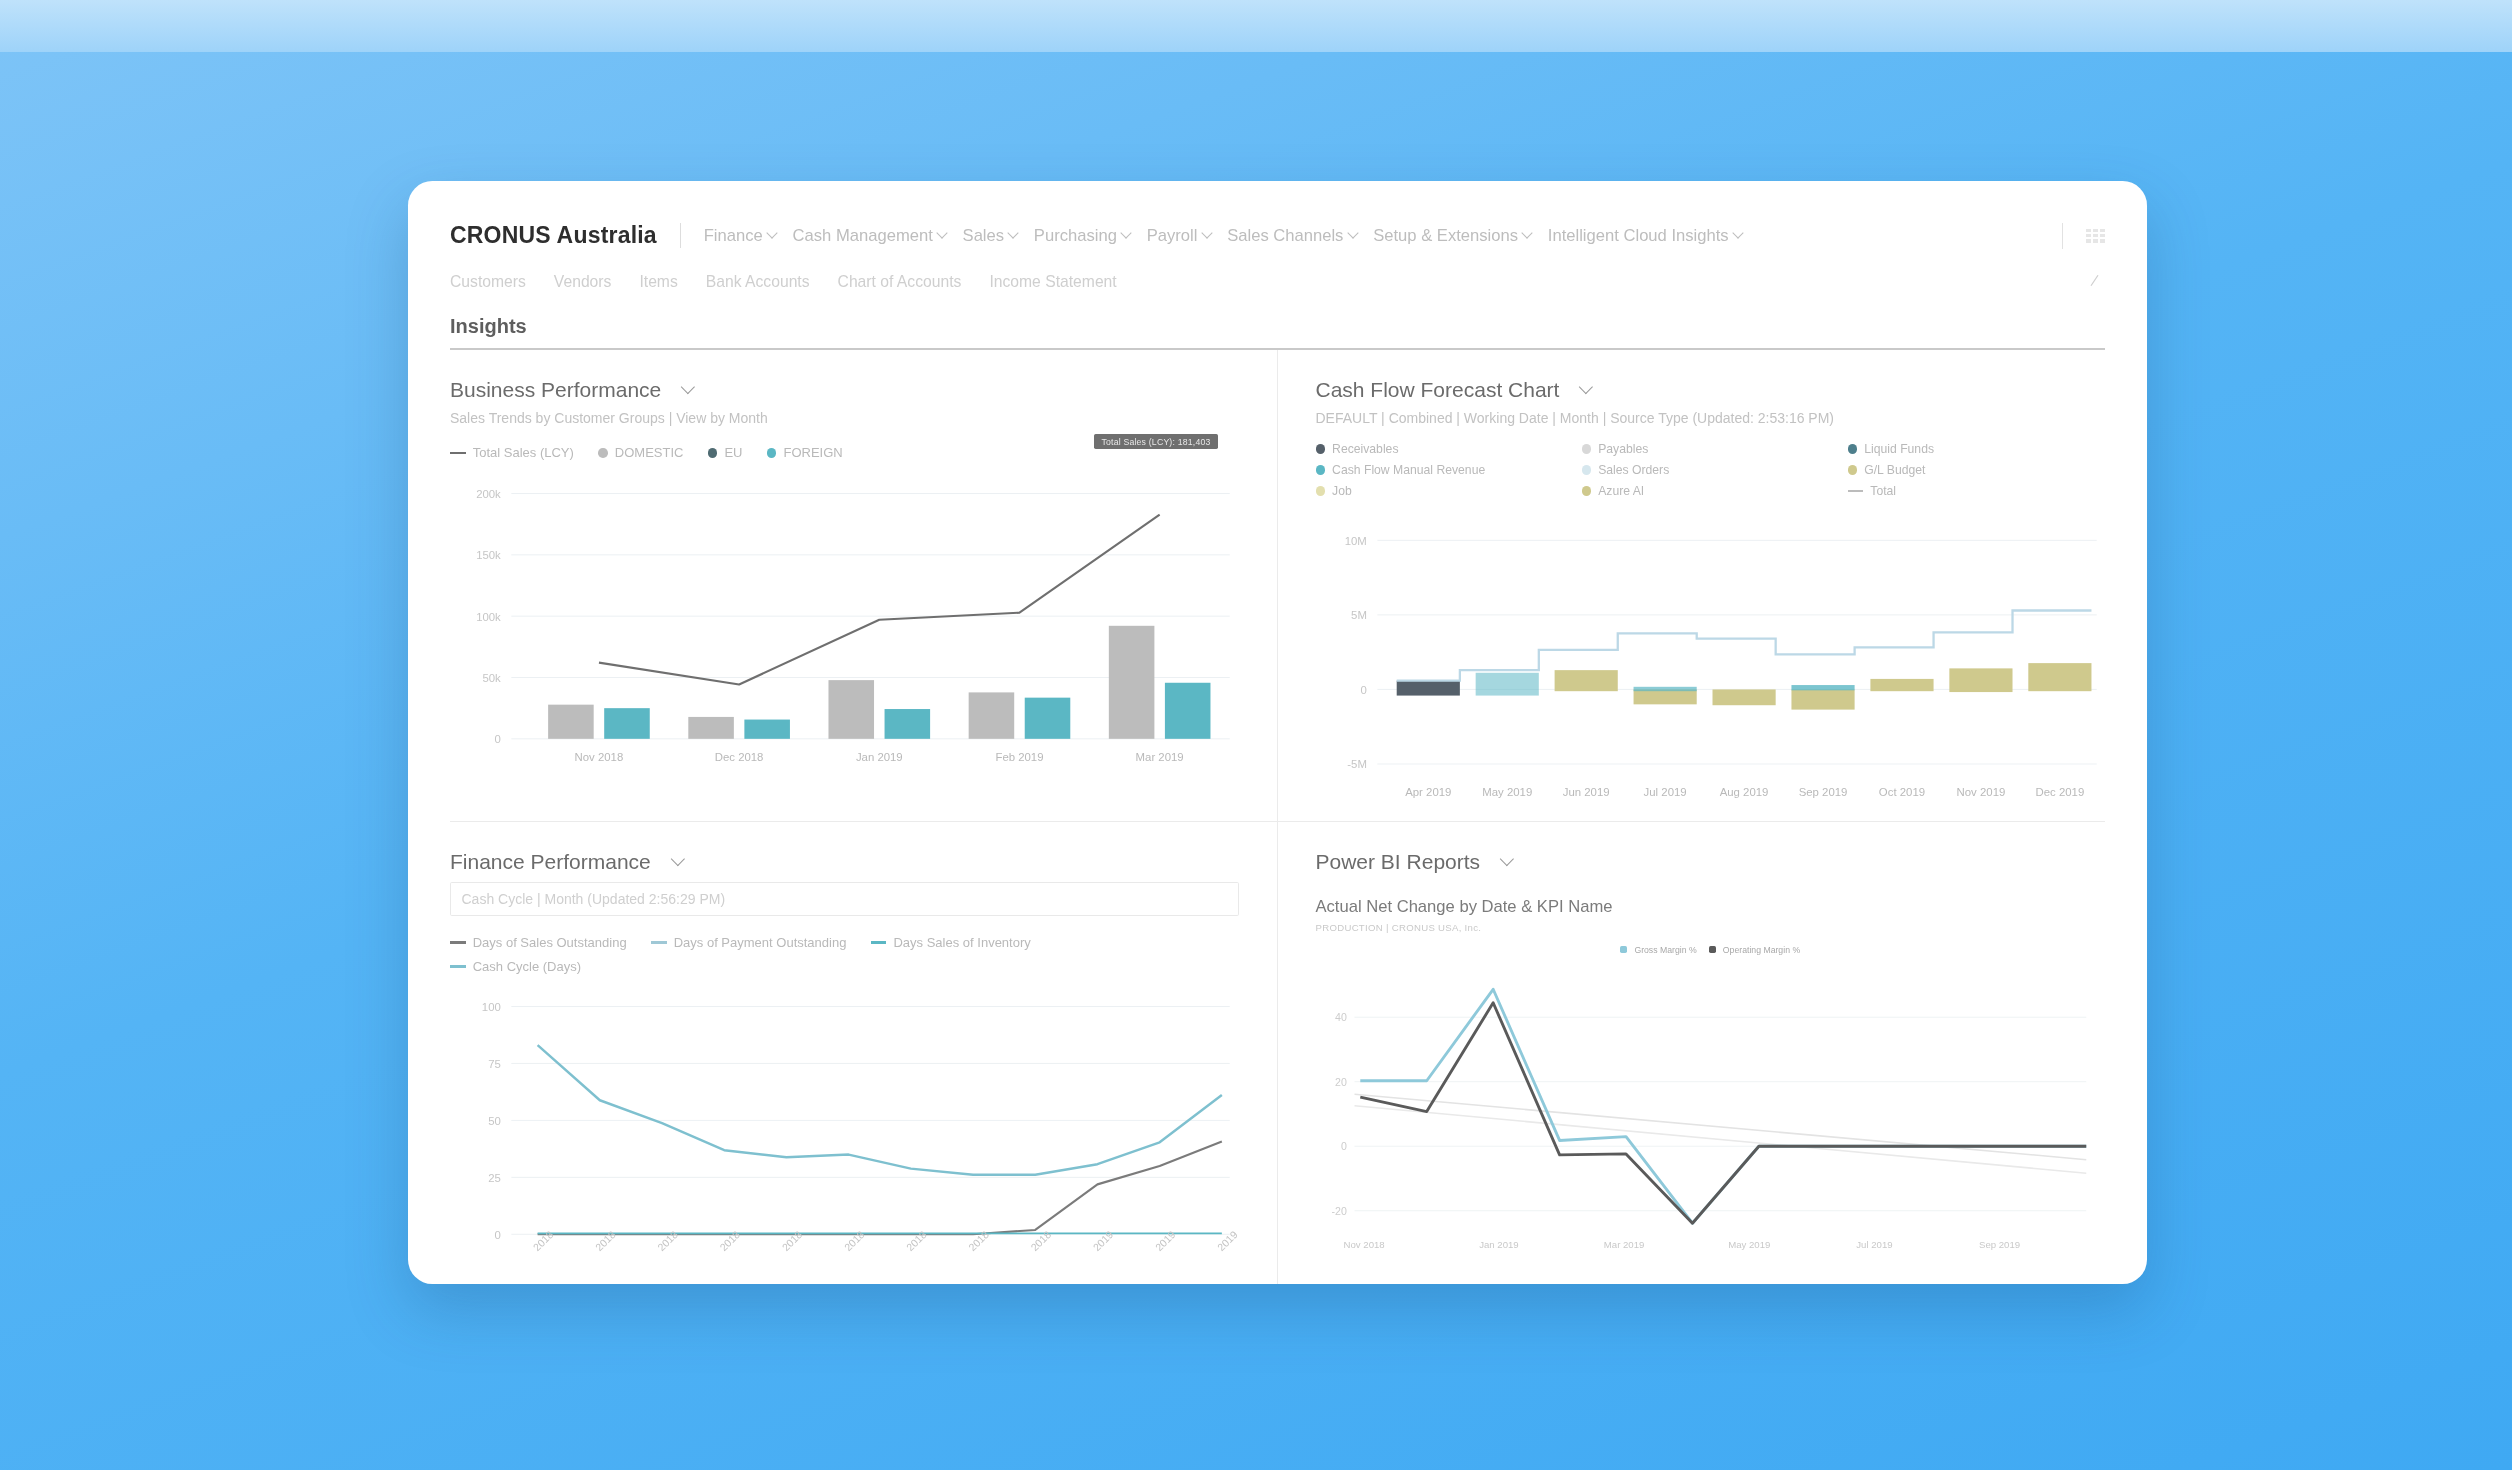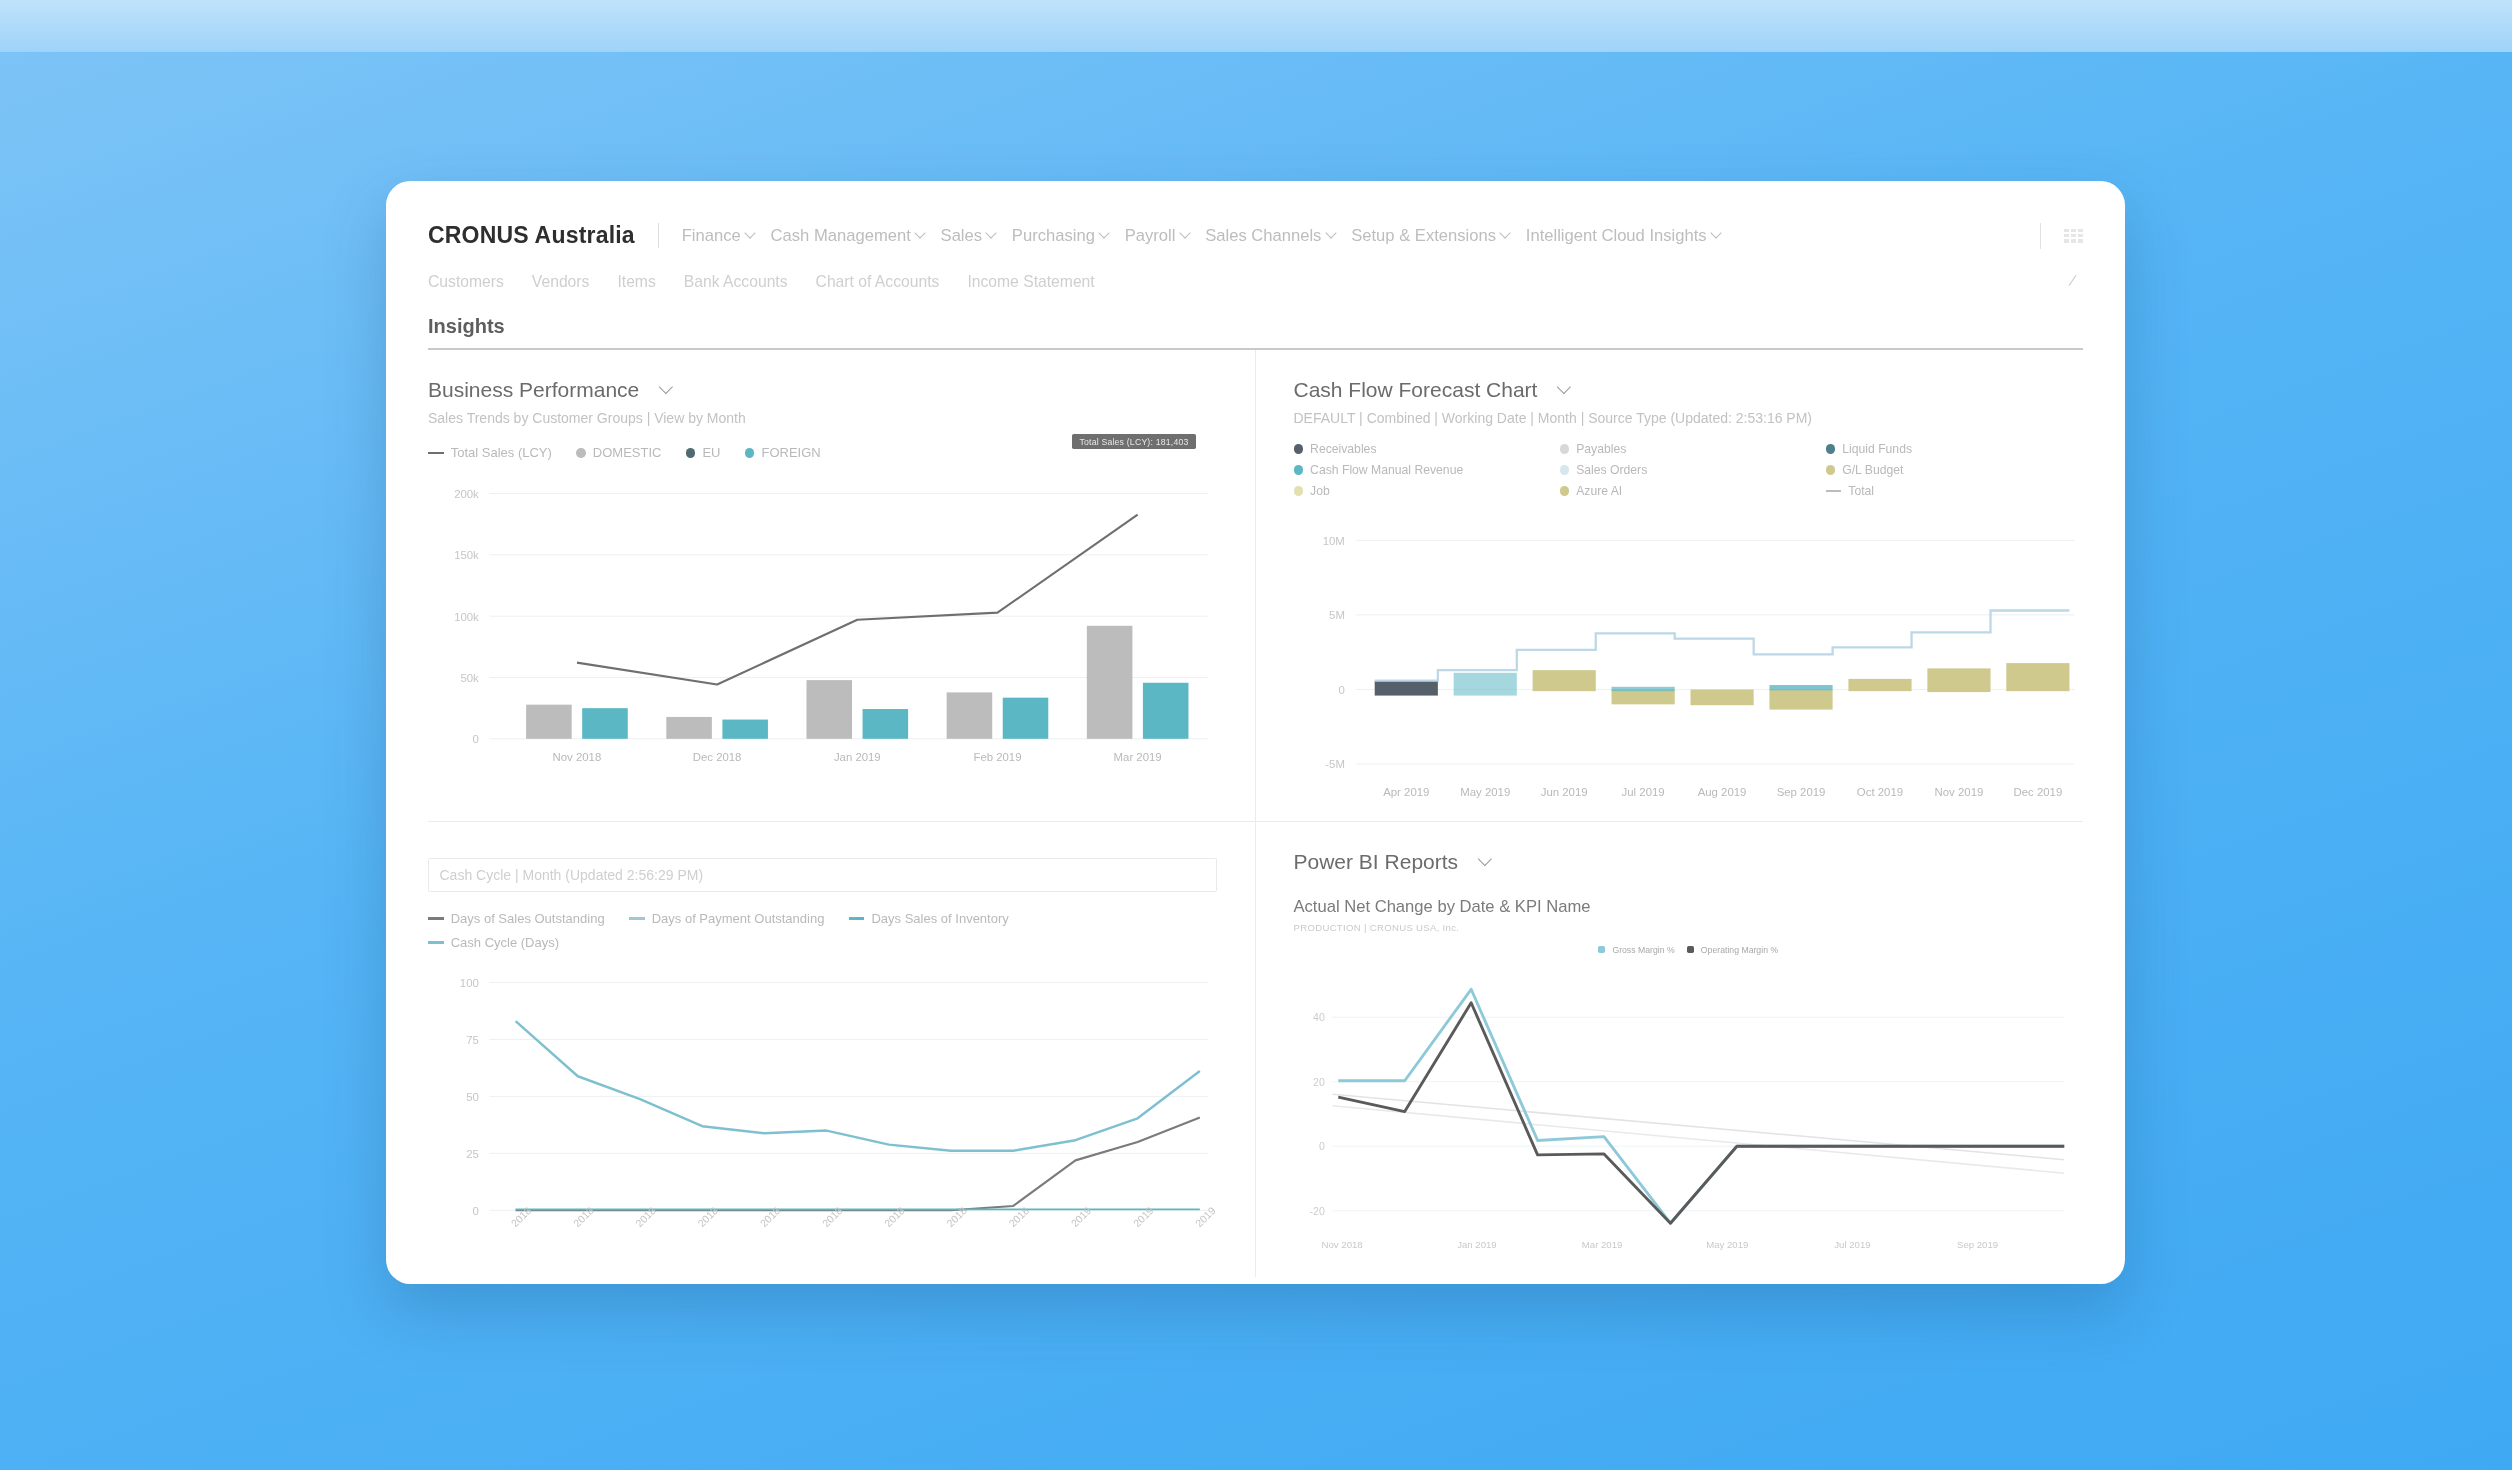--- a/index.html
+++ b/index.html
@@ -9,21 +9,21 @@
     background: linear-gradient(160deg, #7ec4f7 0%, #54b4f5 45%, #3fa9f3 100%);
     position: relative;
   }
   
   .sky-band {
     position: absolute; left:0; top:0; width: 2512px; height: 52px;
     background: linear-gradient(180deg,#bfe2fb 0%, #9ed3f9 100%);
   }
   .device {
     position: absolute;
-    left: 386px; top: 181px;
+    left: 408px; top: 181px;
     width: 1739px; height: 1103px;
     background: #ffffff;
     border-radius: 24.4px;
     box-shadow: 0 26px 61px rgba(20,70,120,0.25);
     overflow: hidden;
   }
   .device-inner {
     position: absolute; left: 0; top: 0; width: 100%; height: 100%;
     padding: 30px 42px 0 42px;
   }
@@ -345,20 +345,24 @@
               <text x="578" y="322">Sep 2019</text>
               <text x="668" y="322">Oct 2019</text>
               <text x="758" y="322">Nov 2019</text>
               <text x="848" y="322">Dec 2019</text>
             </g>
           </svg>
         </div>
       </div>
 
       <div class="card left row2">
+        <div class="card-title">
+          <span>Finance Performance</span>
+          <span class="chev"></span>
+        </div>
         <div class="card-sub boxed">Cash Cycle | Month (Updated  2:56:29 PM)</div>
 
         <div class="legend">
           <div class="lg">
             <span class="sw-line" style="background:#7b7b7b"></span>
             <span>Days of Sales Outstanding</span>
             </div>
           <div class="lg">
             <span class="sw-line" style="background:#9fc8d6"></span>
             <span>Days of Payment Outstanding</span>

